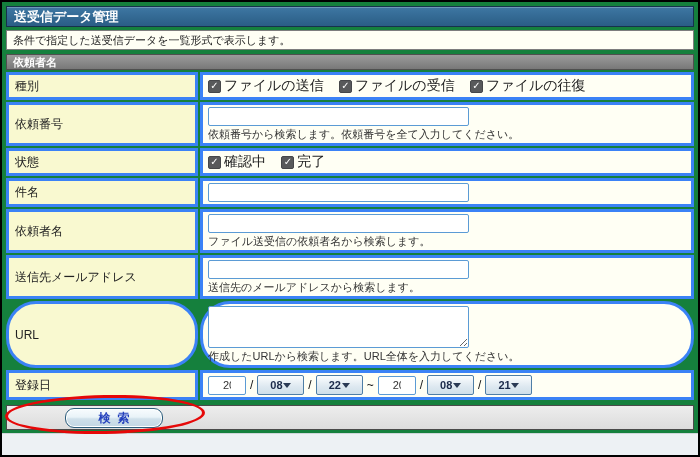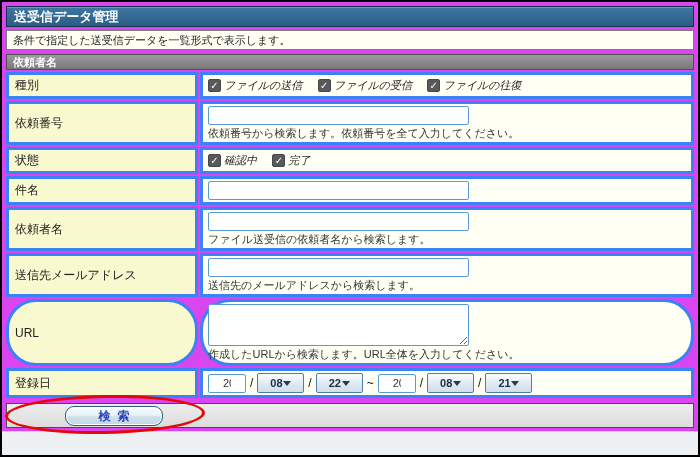--- a/index.html
+++ b/index.html
@@ -7,21 +7,21 @@
   body { font-family: "Liberation Sans", "DejaVu Sans", sans-serif; }
 
   .page {
     position: relative;
     width: 700px; height: 457px;
     border: 2px solid #000;
     background: #fff;
     display: flex; flex-direction: column;
     overflow: hidden;
   }
-  .content { padding: 4px 4px 0 4px; background: #d946ef; }
+  .content { padding: 4px 4px 0 4px; background: #15803d; }
 
   
   .titlebar {
     height: 21px; line-height: 19px;
     background: linear-gradient(#3e77a3, #2a5d85);
     border: 1px solid #16324c;
     color: #fff; font-weight: bold; font-size: 13px;
     padding: 0 7px;
     margin-bottom: 3px;
     box-shadow: inset 0 1px 0 rgba(255,255,255,.25);
@@ -84,21 +84,21 @@
 
   
   .cb-item { display: inline-flex; align-items: center; margin-right: 12px; cursor: default; }
   .cb {
     width: 13px; height: 13px; border-radius: 2px;
     background: #58595b; border: 1px solid #46474a;
     display: inline-flex; align-items: center; justify-content: center;
     margin-right: 3px; flex: none;
   }
   .cb.on::after { content: "✓"; color: #fff; font-size: 10px; font-weight: bold; line-height: 1; }
-  .cb-label { font-size: 11px; color: #222; font-style: italic; }
+  .cb-label { font-size: 14px; color: #222; }
 
   
   .daterow { display: flex; align-items: center; gap: 4px; font-size: 12px; color: #111; }
   input.year {
     width: 38px; height: 19px;
     border: 1.5px solid #5b9bd5; border-radius: 2px;
     font-size: 11px; color: #333; padding: 0 14px; text-align: left; outline: none;
     font-family: "Liberation Sans", sans-serif;
   }
   .sel {

